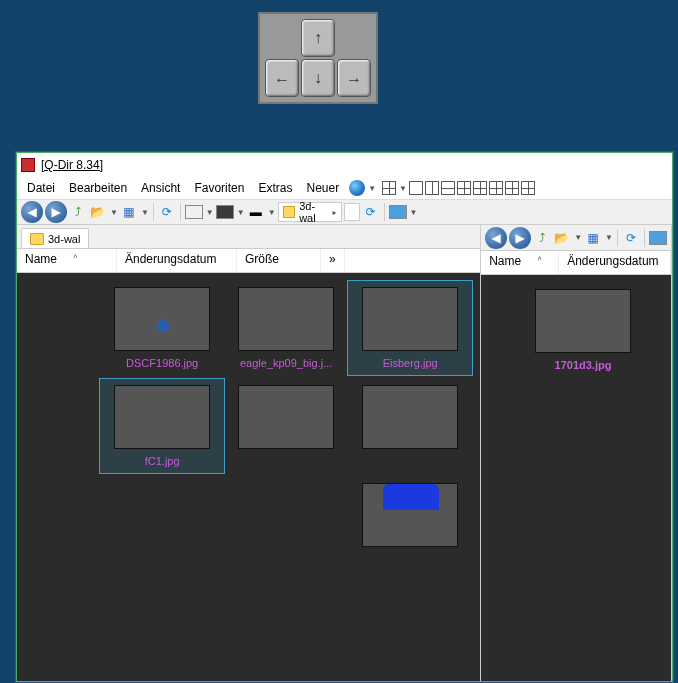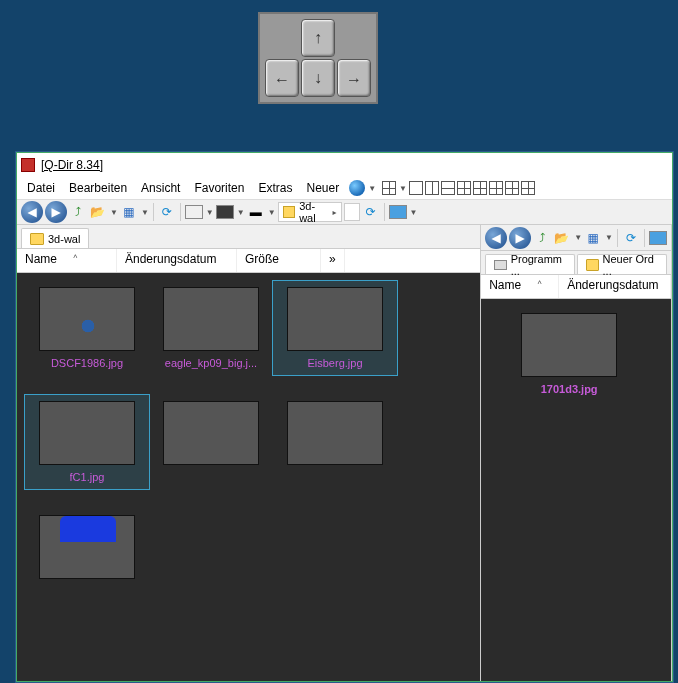--- a/index.html
+++ b/index.html
@@ -44,21 +44,21 @@
 .tab { height: 20px; background: #fff; border: 1px solid #ccc; border-bottom: none; padding: 0 8px; font-size: 11px; display: flex; align-items: center; gap: 4px; border-radius: 2px 2px 0 0; }
 .tab .folder-ico { width: 14px; height: 12px; background: #ffd760; border: 1px solid #c9a227; border-radius: 1px; }
 .tab .drive-ico { width: 14px; height: 10px; background: #ddd; border: 1px solid #888; }
 
 .col-headers { height: 24px; background: #fff; border-bottom: 1px solid #ccc; display: flex; font-size: 12px; }
 .col-headers .ch { padding: 3px 8px; border-right: 1px solid #eee; display: flex; gap: 16px; cursor: default; }
 .sort-caret { font-size: 8px; color: #555; }
 .more-cols { width: 24px; text-align: center; }
 
 .file-area { flex: 1; background: #2b2b2b; overflow: hidden; position: relative; padding: 8px; }
-.thumb-grid { display: flex; flex-wrap: wrap; gap: 20px 0; }
+.thumb-grid { display: flex; flex-wrap: wrap; gap: 4px 0; justify-content: flex-end; }
 .thumb { width: 124px; display: flex; flex-direction: column; align-items: center; padding: 6px 2px; }
 .thumb.selected { outline: 1px solid #3aa0c9; background: rgba(58,160,201,0.18); }
 .thumb .img { width: 96px; height: 64px; background: #555; border: 1px solid #111; display: flex; align-items: center; justify-content: center; overflow: hidden; }
 .thumb .fname { margin-top: 6px; font-size: 11px; color: #c75bd9; max-width: 116px; white-space: nowrap; overflow: hidden; text-overflow: ellipsis; text-align: center; }
 
 .right-toolbar { height: 26px; background: #f0f0f0; border-bottom: 1px solid #ccc; display: flex; align-items: center; padding: 0 4px; gap: 2px; }
 
 
 .art-beach { background: linear-gradient(to bottom, #a7b7c6 0%, #d7c6a7 50%, #7a6a5a 100%); position: relative; }
 .art-beach::after { content:""; position:absolute; left:38px; top:26px; width:20px; height:24px; background: radial-gradient(circle,#2a5fa7 40%,transparent 42%); }
@@ -215,30 +215,20 @@
         <span class="tb-icon" style="color:#2a8a2a;">⤴</span>
         <span class="tb-icon" style="color:#d9a400;">📂</span>
           <span class="tiny-arrow">▼</span>
         <span class="tb-icon" style="color:#2a6ac0;">▦</span>
           <span class="tiny-arrow">▼</span>
         <span class="tb-sep"></span>
         <span class="tb-icon" style="color:#1a8ad0;">⟳</span>
         <span class="tb-sep"></span>
         <span class="color-swatch" style="background:#4aa0e0;"></span>
       </div>
-      <div class="pane-tabs">
-        <div class="tab">
-          <span class="drive-ico"></span>
-          <span>Programm ...</span>
-        </div>
-        <div class="tab">
-          <span class="folder-ico"></span>
-          <span>Neuer Ord ...</span>
-        </div>
-      </div>
       <div class="col-headers">
         <div class="ch" style="width:78px;">
             <span>Name</span>
             <span class="sort-caret">˄</span>
           </div>
         <div class="ch" style="flex:1;">
             <span>Änderungsdatum</span>
           </div>
       </div>
       <div class="file-area">

